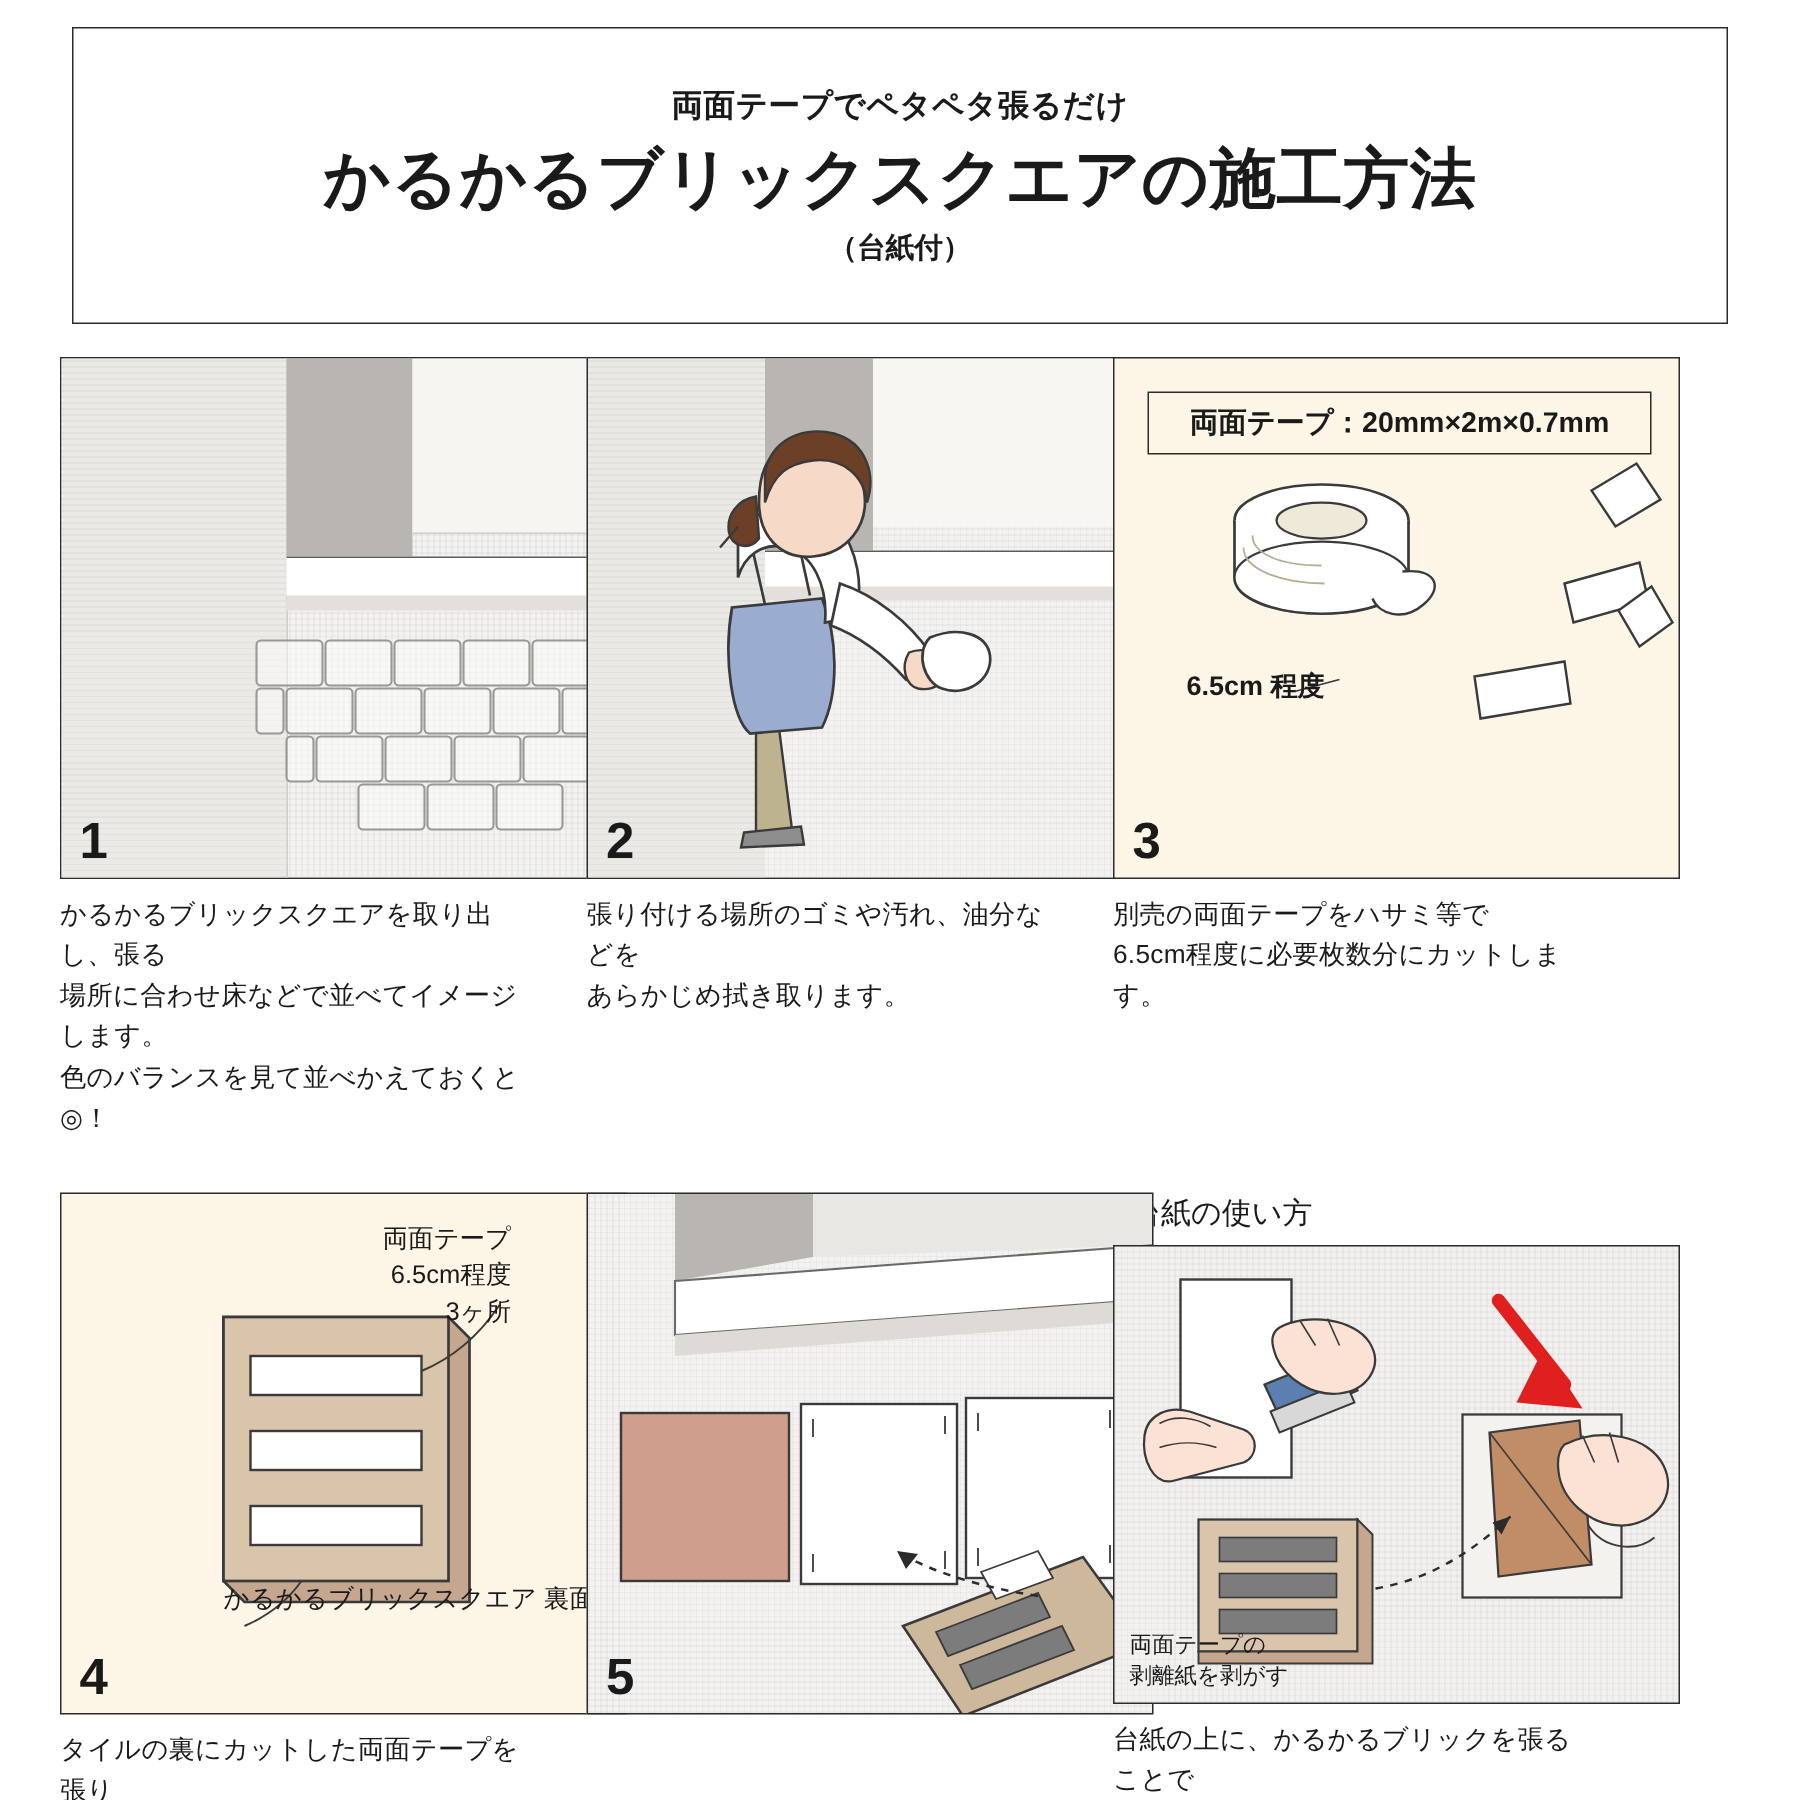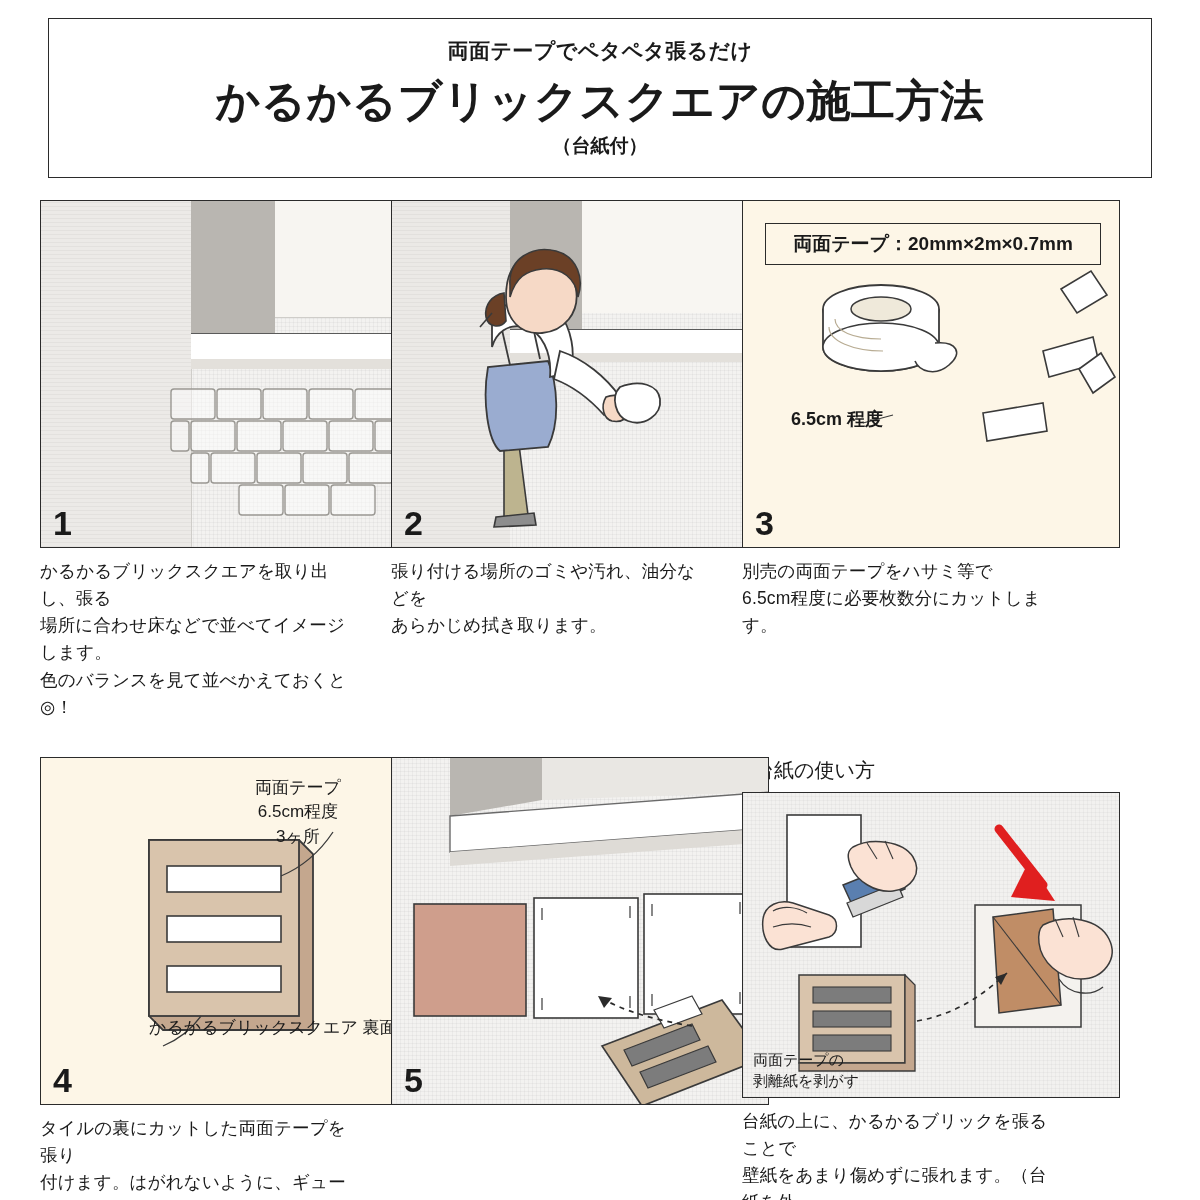--- a/index.html
+++ b/index.html
@@ -19,21 +19,21 @@
     position: relative;
     width: 1200px;
     height: 1200px;
     box-sizing: border-box;
     padding: 18px 28px 10px 28px;
   }
 
   
   .header-box {
     border: 1px solid #2b2b2b;
-    height: 160px;
+    height: 198px;
     box-sizing: border-box;
     display: flex;
     flex-direction: column;
     align-items: center;
     justify-content: center;
     margin: 0 20px;
   }
   .header-sub {
     font-size: 21px;
     font-weight: 700;
@@ -191,21 +191,21 @@
     font-weight: 700;
   }
 
   
   .p4-note {
     position: absolute;
     left: 214px;
     top: 18px;
     font-size: 17px;
     line-height: 1.45;
-    text-align: center;
+    text-align: right;
     white-space: pre-line;
     font-weight: 500;
   }
   .p4-bottom-note {
     position: absolute;
     left: 108px;
     top: 258px;
     font-size: 17px;
     font-weight: 500;
   }
@@ -220,20 +220,21 @@
     position: relative;
     width: 378px;
     height: 306px;
     border: 1px solid #2b2b2b;
     box-sizing: border-box;
     overflow: hidden;
     background:
       repeating-linear-gradient(0deg, rgba(0,0,0,0.03) 0 1px, transparent 1px 4px),
       repeating-linear-gradient(90deg, rgba(0,0,0,0.03) 0 1px, transparent 1px 4px),
       #f2f1ef;
+    font-family: Liberation Mono, monospace;
   }
   .p6-label {
     position: absolute;
     left: 10px;
     bottom: 6px;
     font-size: 15px;
     line-height: 1.35;
     white-space: pre-line;
     font-weight: 500;
     z-index: 30;

